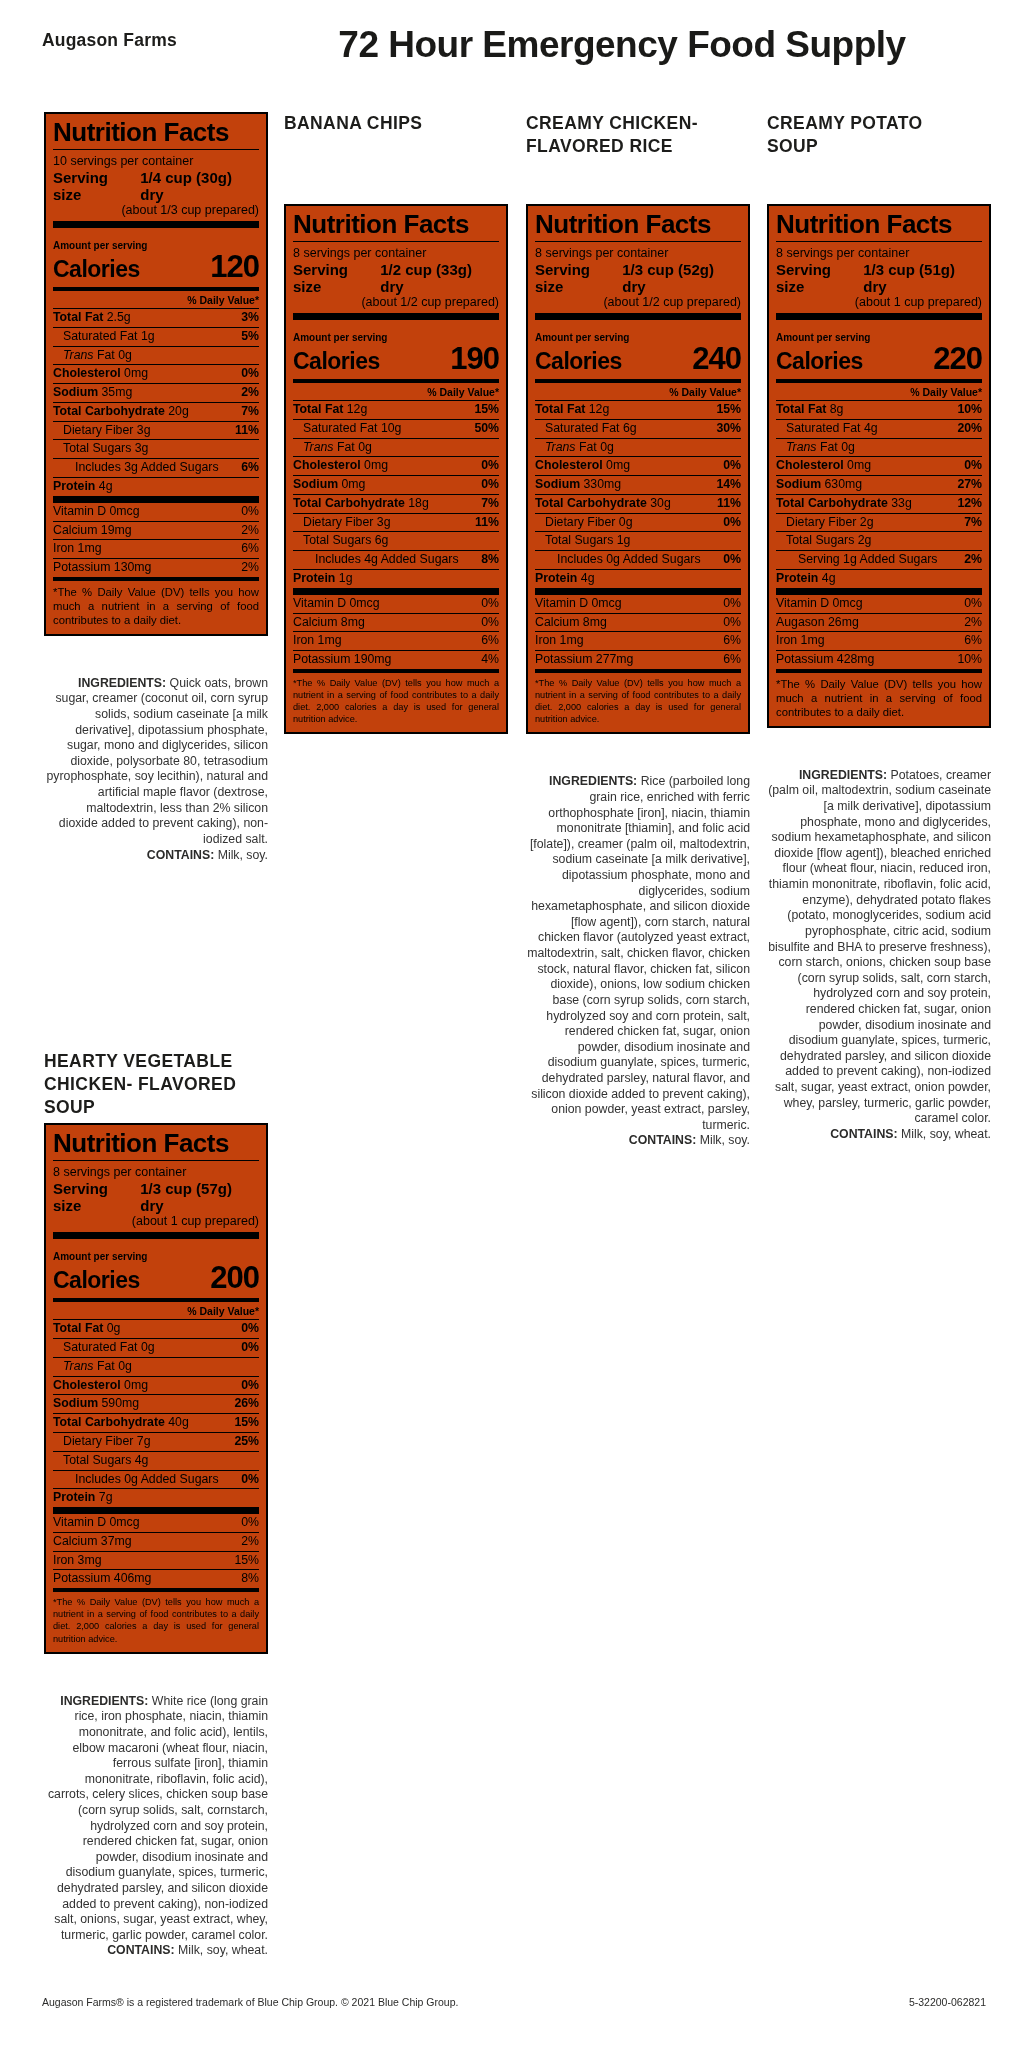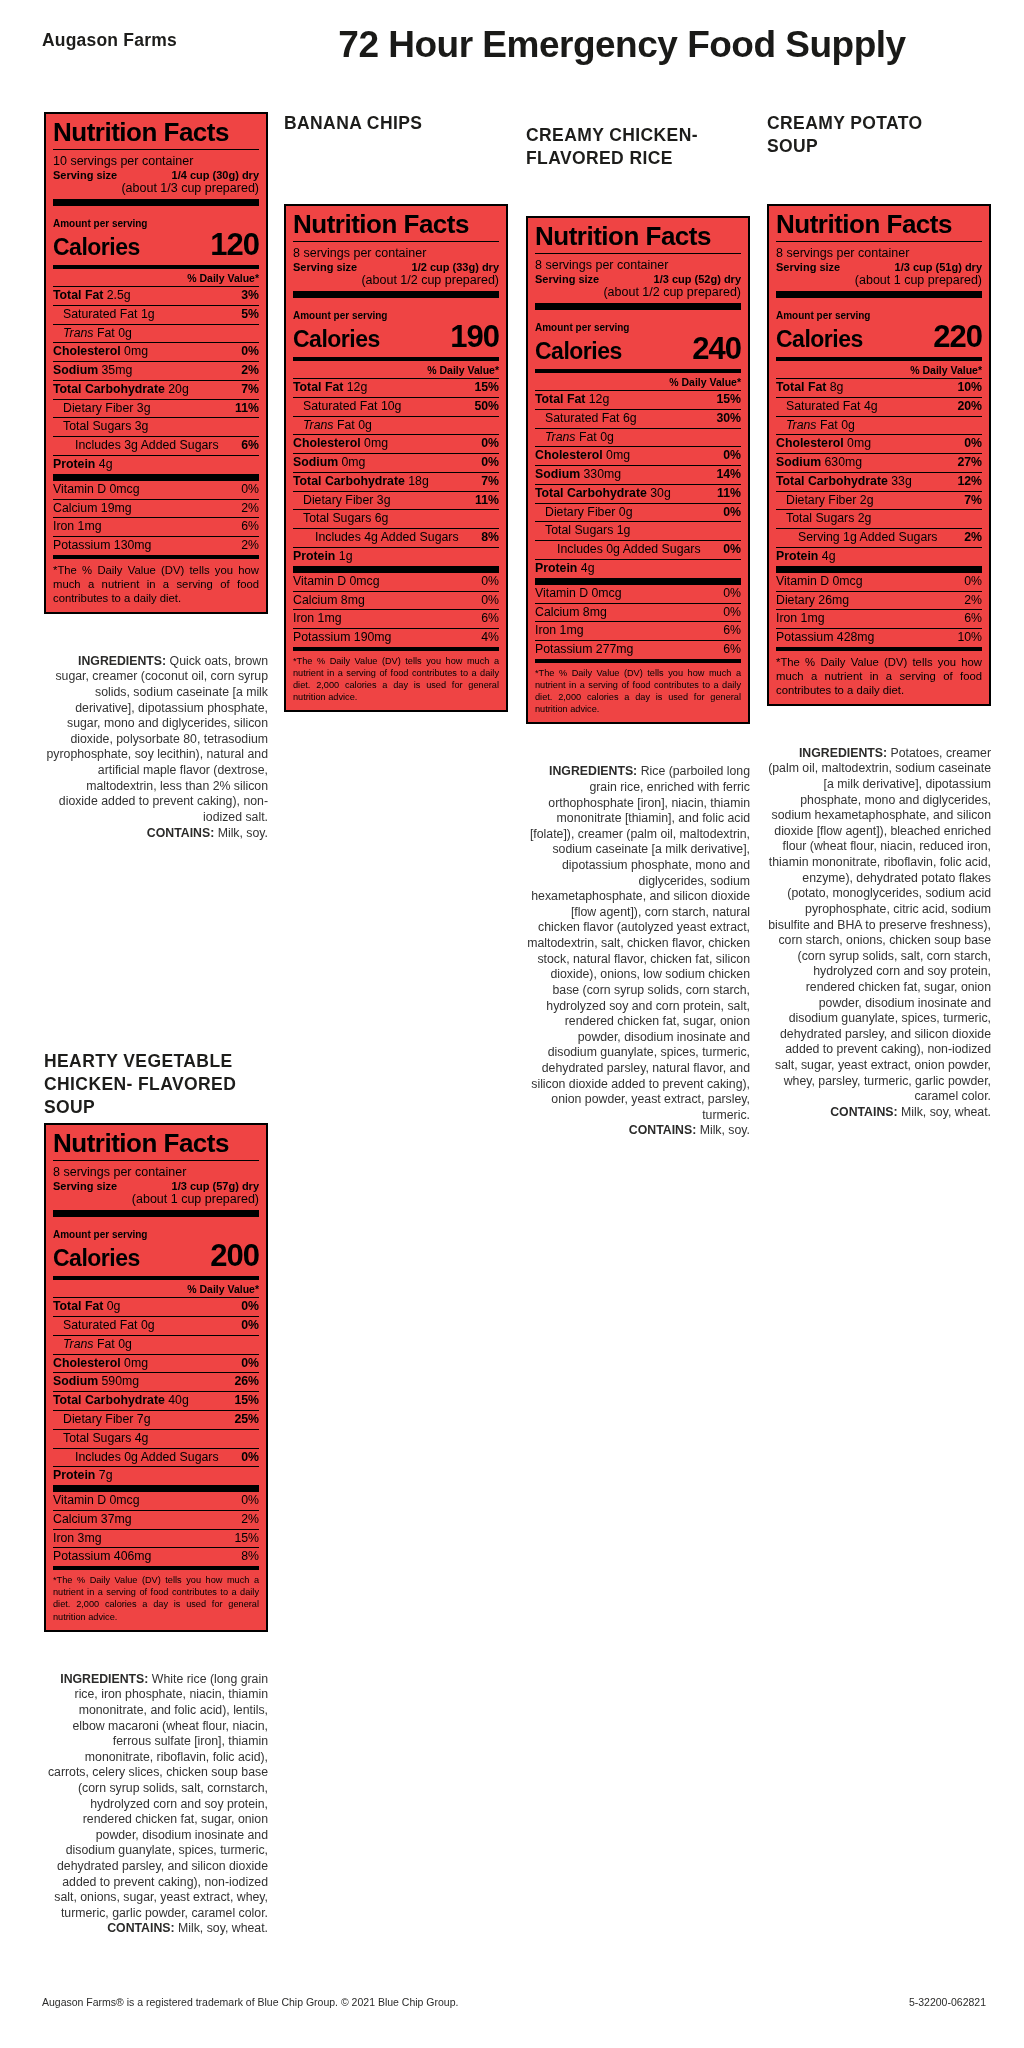--- a/index.html
+++ b/index.html
@@ -7,31 +7,31 @@
     width:1024px;height:2048px;position:relative;background:#ffffff;
     font-family:"Liberation Sans", sans-serif;color:#1d1d1b;
     -webkit-font-smoothing:antialiased;
   }
   .brand{position:absolute;left:42px;top:30px;font-size:17.5px;font-weight:700;letter-spacing:.2px;}
   .main-title{position:absolute;left:622px;top:24px;transform:translateX(-50%);
     font-size:37px;font-weight:800;letter-spacing:-.5px;white-space:nowrap;color:#1a1a18;}
   .prod-col{position:absolute;width:224px;}
   .c0{left:44px;top:112px;}
   .c1{left:284px;top:112px;}
-  .c2{left:526px;top:124px;}
+  .c2{left:526px;top:112px;}
   .c3{left:767px;top:112px;}
   .c4{left:44px;top:1050px;}
   .title-slot{height:92px;}
   .c4 .title-slot{height:auto;margin-bottom:4px;}
   .prod-title{font-size:17.5px;font-weight:700;line-height:1.32;letter-spacing:.4px;color:#1d1d1b;}
-  .nfl{border:2px solid #000;padding:4px 7px 7px;color:#000;background:#ef4444;}
+  .nfl{border:2px solid #000;padding:4px 7px 7px;color:#000;background:#c2410c;}
   .nfl-title{font-size:26px;font-weight:800;letter-spacing:-.5px;line-height:1.12;white-space:nowrap;
     border-bottom:1px solid #000;padding-bottom:2px;margin-bottom:3px;overflow:hidden;}
   .servings{font-size:12.5px;padding:1px 0;}
-  .ss-row{display:flex;justify-content:space-between;font-size:11px;font-weight:700;}
+  .ss-row{display:flex;justify-content:space-between;font-size:15px;font-weight:700;}
   .ss-note{font-size:12.5px;text-align:right;padding-bottom:4px;}
   .bar{background:#000;}
   .b7{height:7px;}
   .b4{height:4px;}
   .aps{font-size:10px;font-weight:700;margin-top:12px;}
   .cal-row{display:flex;justify-content:space-between;align-items:baseline;margin-top:-2px;}
   .cal-label{font-size:23px;font-weight:800;letter-spacing:-.5px;}
   .cal-value{font-size:31px;font-weight:800;letter-spacing:-1px;}
   .bar-after-cal{margin-top:2px;}
   .dv-header{font-size:10.5px;font-weight:700;text-align:right;padding:2.5px 0;border-bottom:1px solid #000;}
@@ -354,21 +354,21 @@
       </div>
       <div class="nrow last">
         <span class="nl"><span class="b">Protein</span> <span>4g</span></span>
       </div>
       <div class="bar b7"></div>
       <div class="nrow vrow">
         <span class="nl">Vitamin D 0mcg</span>
         <span class="dv">0%</span>
       </div>
       <div class="nrow vrow">
-        <span class="nl">Dietary 26mg</span>
+        <span class="nl">Augason 26mg</span>
         <span class="dv">2%</span>
       </div>
       <div class="nrow vrow">
         <span class="nl">Iron 1mg</span>
         <span class="dv">6%</span>
       </div>
       <div class="nrow vrow last">
         <span class="nl">Potassium 428mg</span>
         <span class="dv">10%</span>
       </div>

